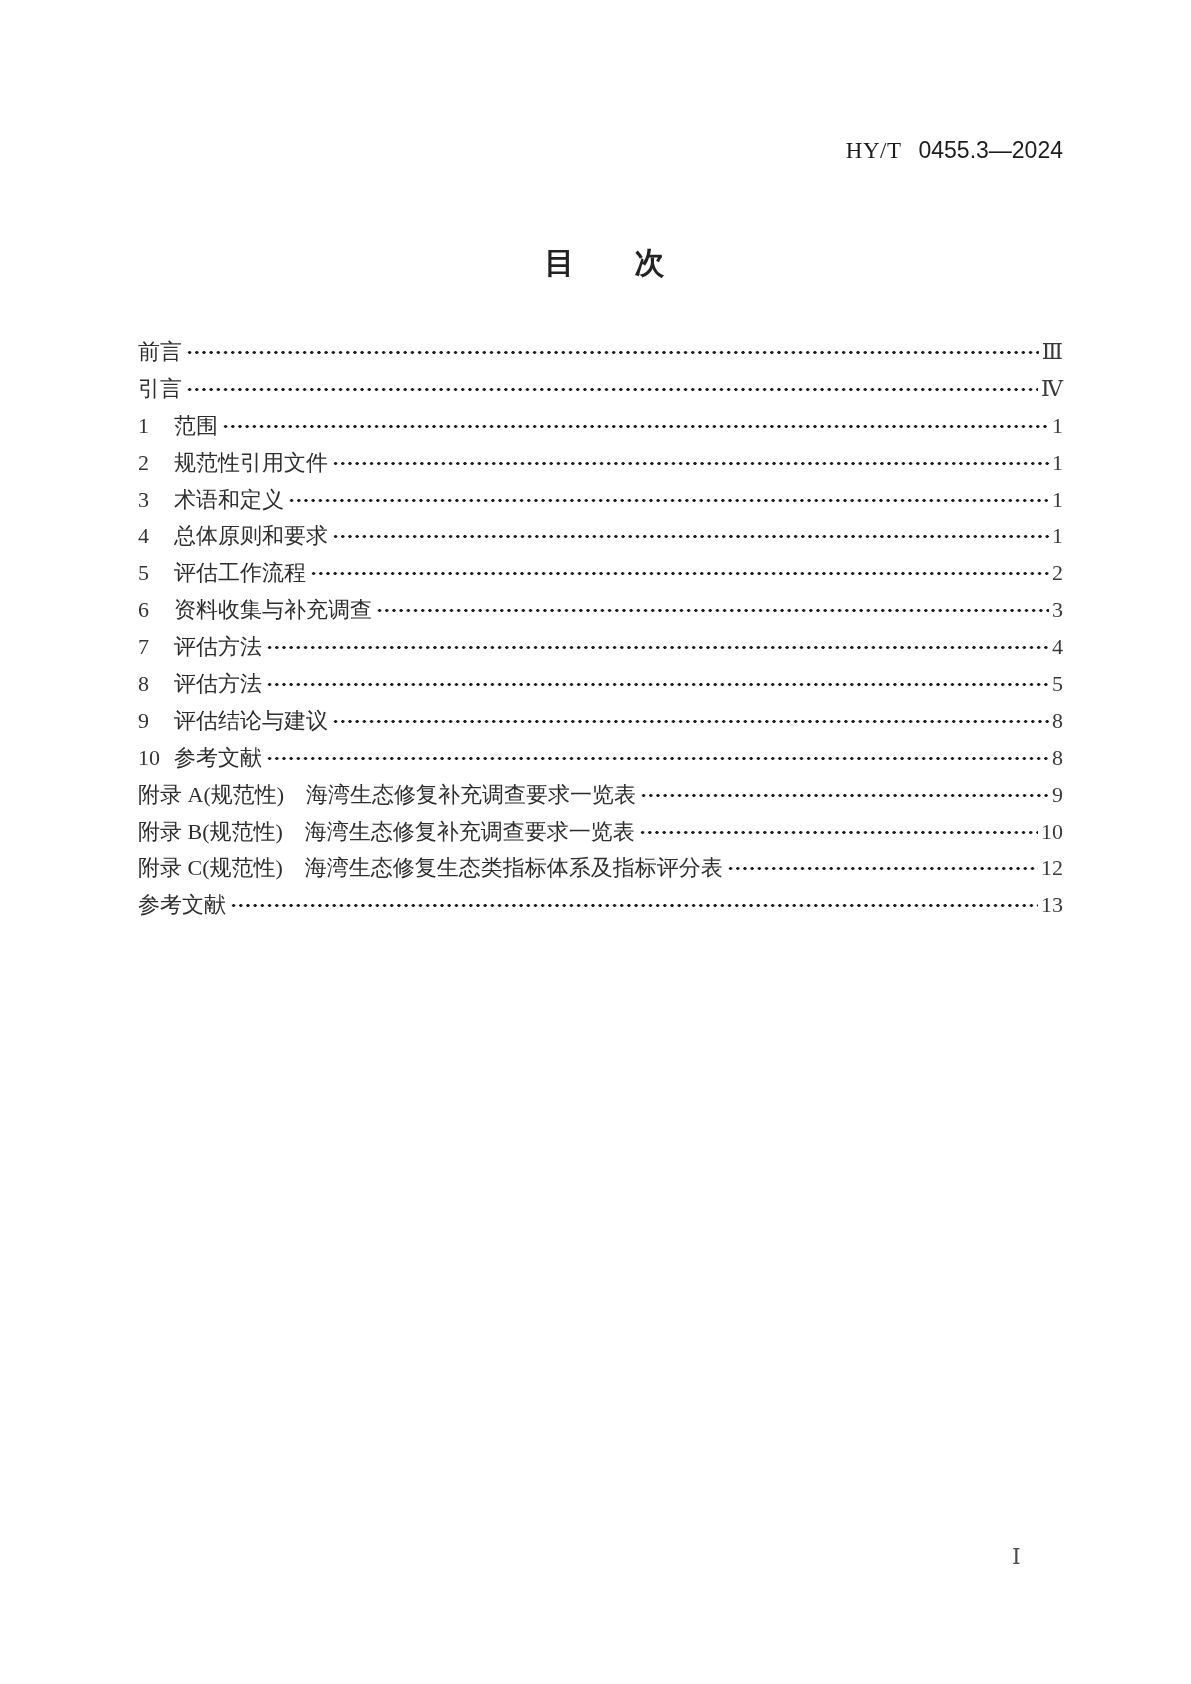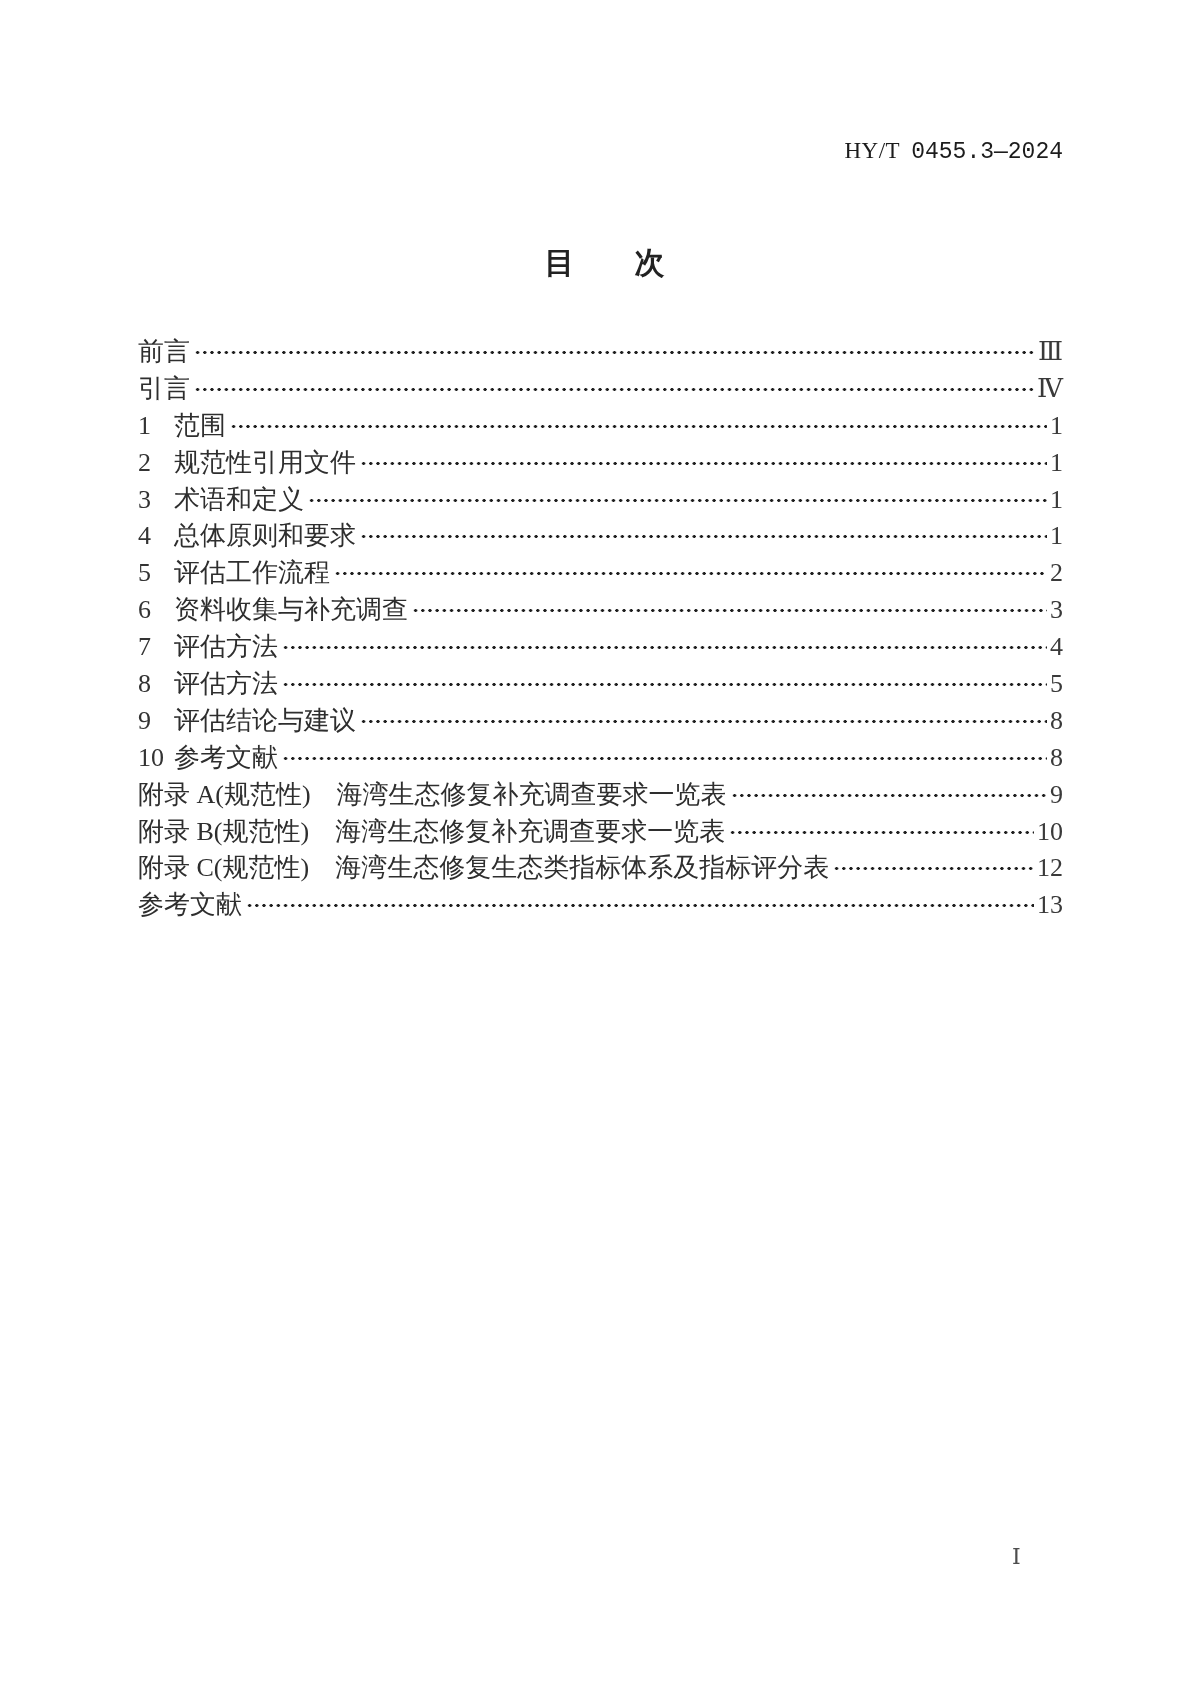--- a/index.html
+++ b/index.html
@@ -25,23 +25,23 @@
     line-height: 1;
     white-space: nowrap;
     color: #1c1c1c;
   }
   .hdr-prefix {
     font-family: "Liberation Serif", "DejaVu Serif", serif;
     font-weight: normal;
     letter-spacing: 0.5px;
   }
   .hdr-number {
-    font-family: Liberation Mono, monospace;
+    font-family: Liberation Sans, sans-serif;
     font-weight: 500;
-    margin-left: 11px;
+    margin-left: 17px;
   }
   .doc-title {
     position: absolute;
     top: 241px;
     left: 138px;
     width: 925px;
     margin: 4px;
     text-align: center;
     font-size: 30px;
     line-height: 36px;
@@ -55,21 +55,21 @@
     left: 138px;
     width: 925px;
     margin: 0;
     padding: 0;
     list-style: none;
   }
   .toc-row {
     display: flex;
     align-items: center;
     height: 36.9px;
-    font-size: 26px;
+    font-size: 22px;
     line-height: 36.9px;
   }
   .toc-num {
     flex: none;
     width: 36px;
     color: #333333;
   }
   .toc-label {
     flex: none;
     white-space: pre;

